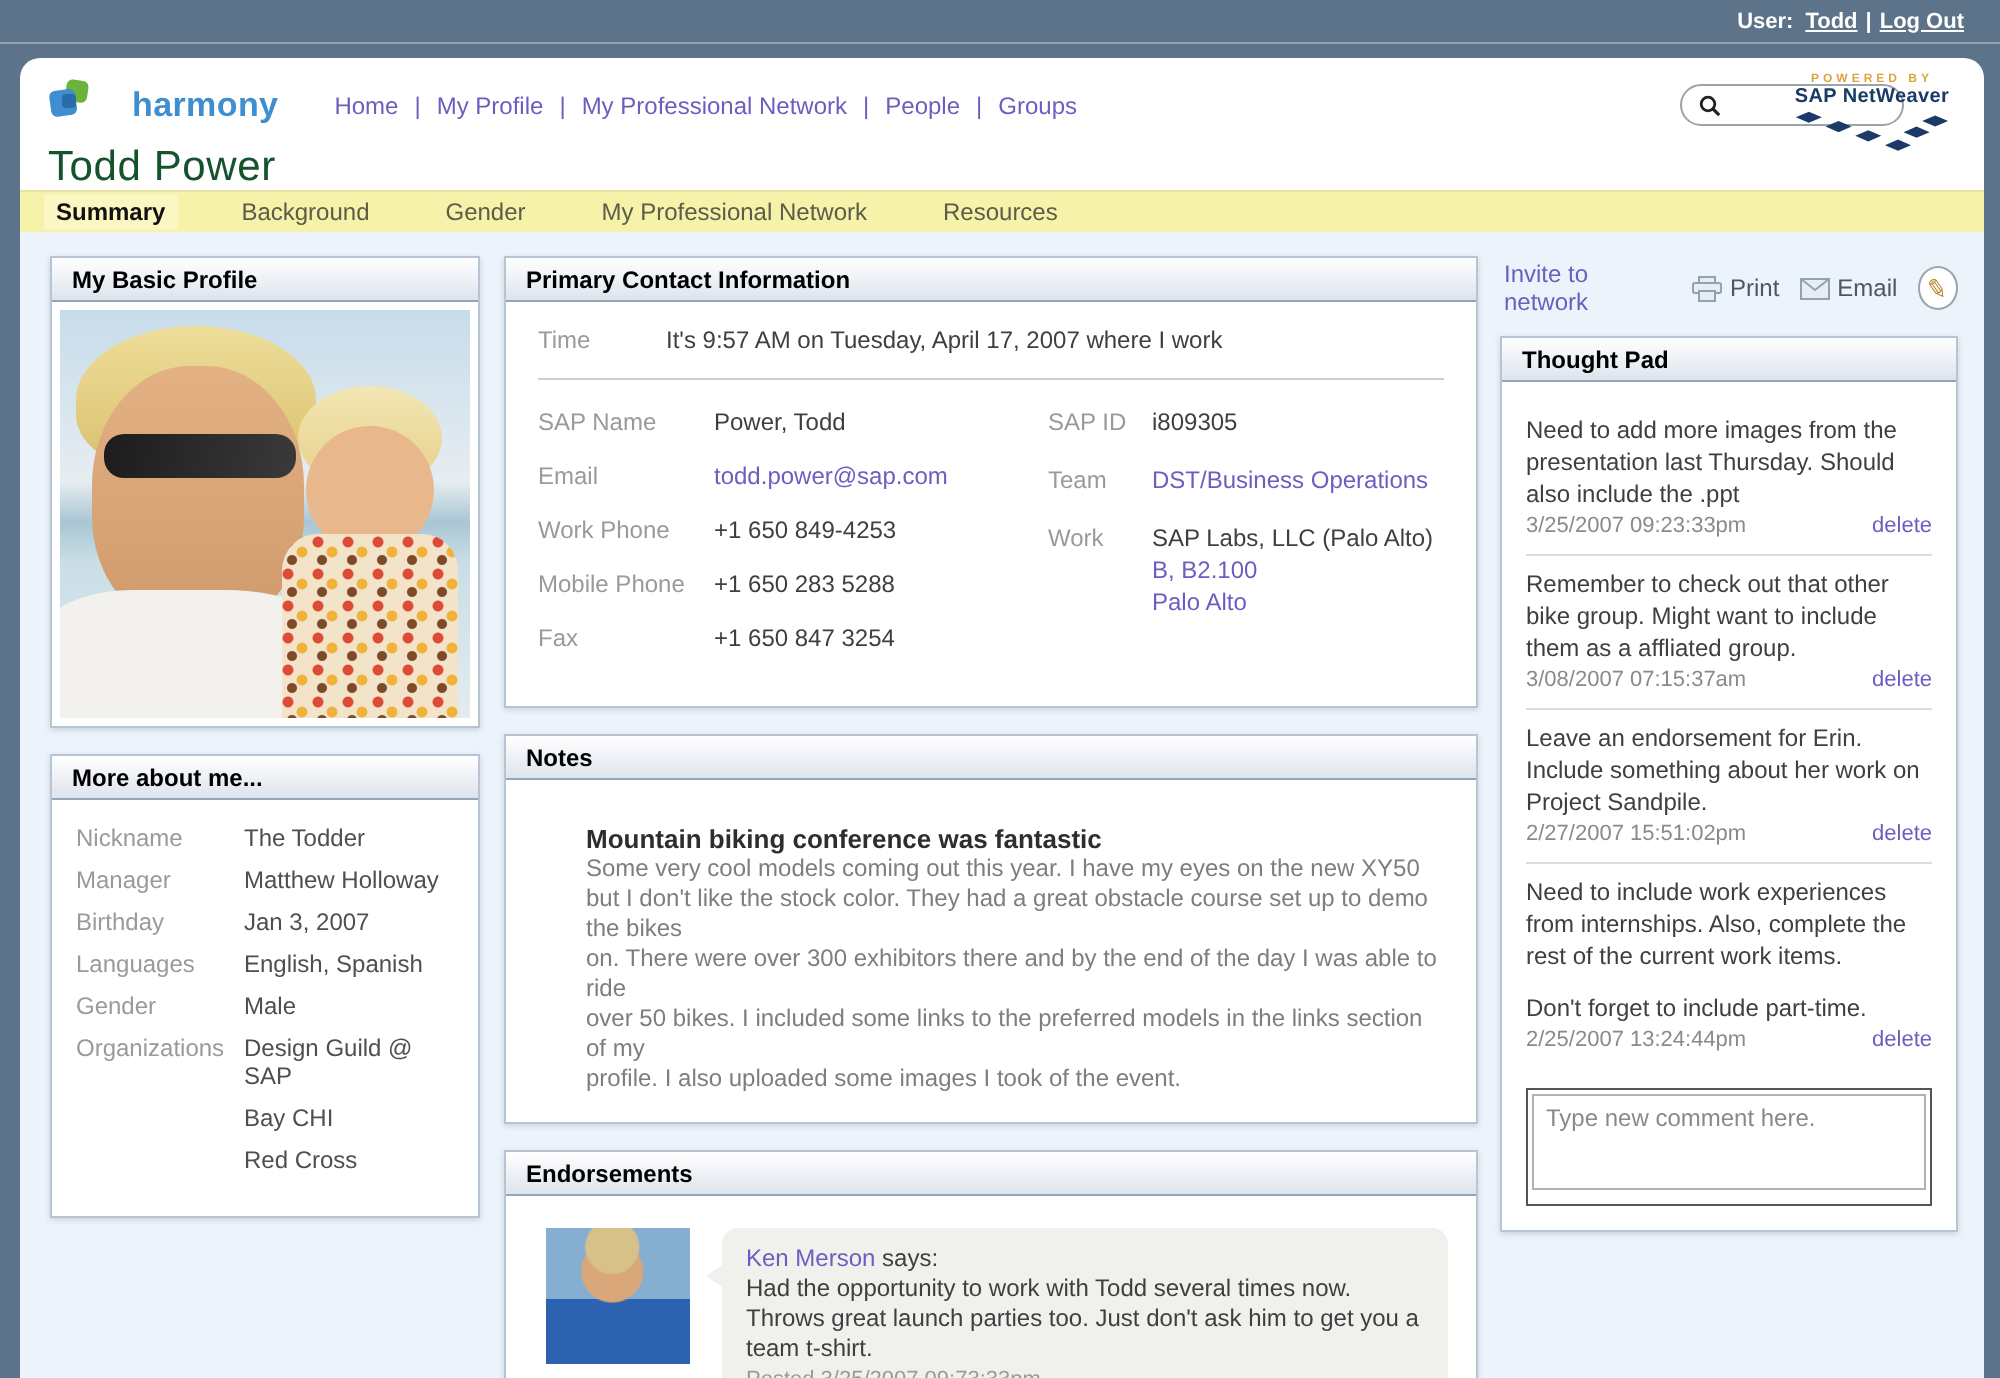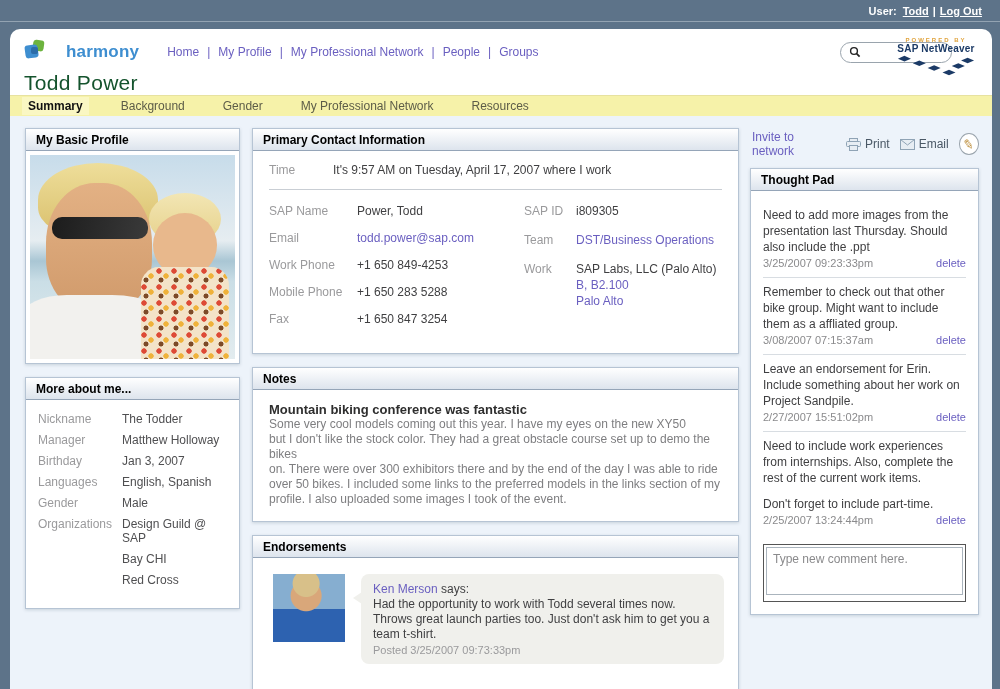--- a/index.html
+++ b/index.html
@@ -78,21 +78,21 @@
   .c-col-l { width:255px; flex:none; }
   .c-col-r { flex:1; }
   .c-row { display:flex; margin-bottom:13px; }
   .c-col-l .c-label { width:88px; }
   .c-col-r .c-label { width:52px; }
   .c-value { color:#3f3f41; }
   .c-value.link, .ln.link { color:#6a5fc0; }
   .ln { margin-bottom:2px; }
 
   
-  .n-body { padding:12px 16px 14px 16px; }
+  .n-body { padding:22px 16px 14px 16px;margin-left:24px; }
   .n-title { font-size:13px; font-weight:bold; color:#2e2e2e; }
   .n-date { font-size:11px; color:#9a9a9c; margin:2px 0 12px 0; }
   .n-text { font-size:12px; color:#7e7e80; line-height:15px; white-space:pre-line; }
 
   
   .e-body { padding:16px 14px; }
   .e-item { display:flex; margin-bottom:14px; }
   .e-av { width:72px; height:68px; flex:none; margin-left:6px; }
   .e-av.a0 { background:radial-gradient(circle at 46% 14%, #d8c089 0 13px, transparent 14px),
              radial-gradient(circle at 46% 32%, #d9a77a 0 15px, transparent 16px),

